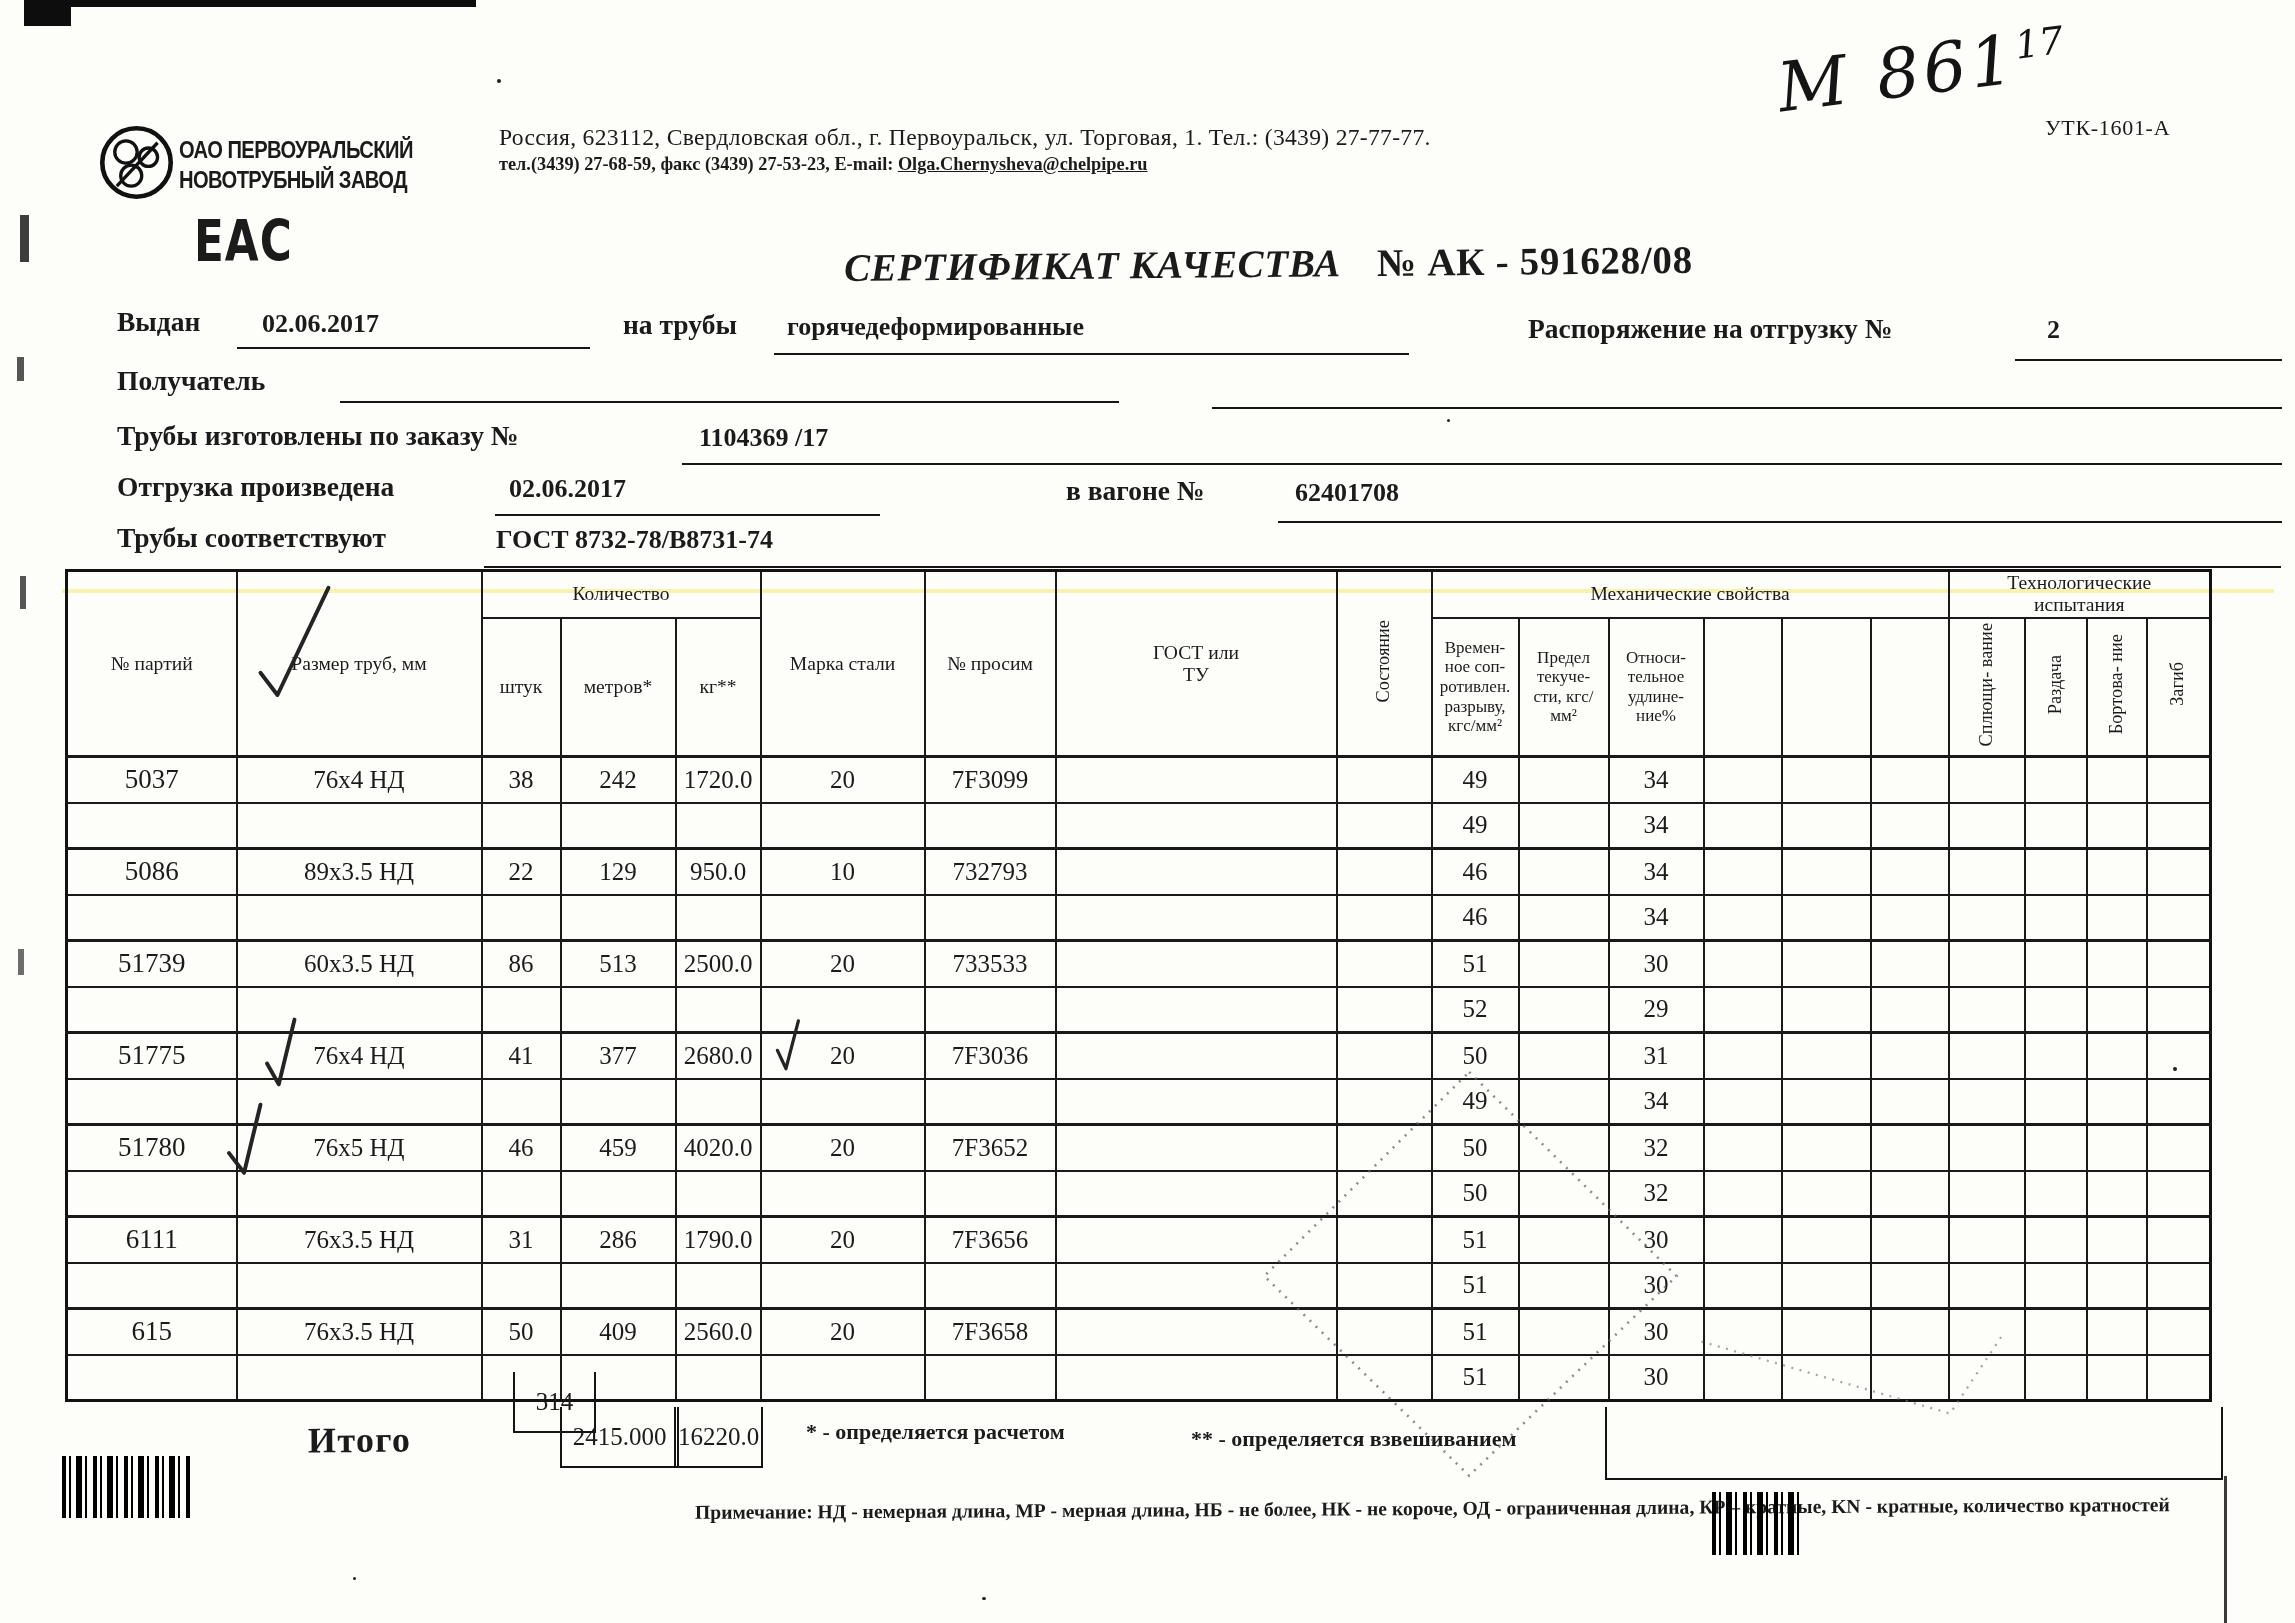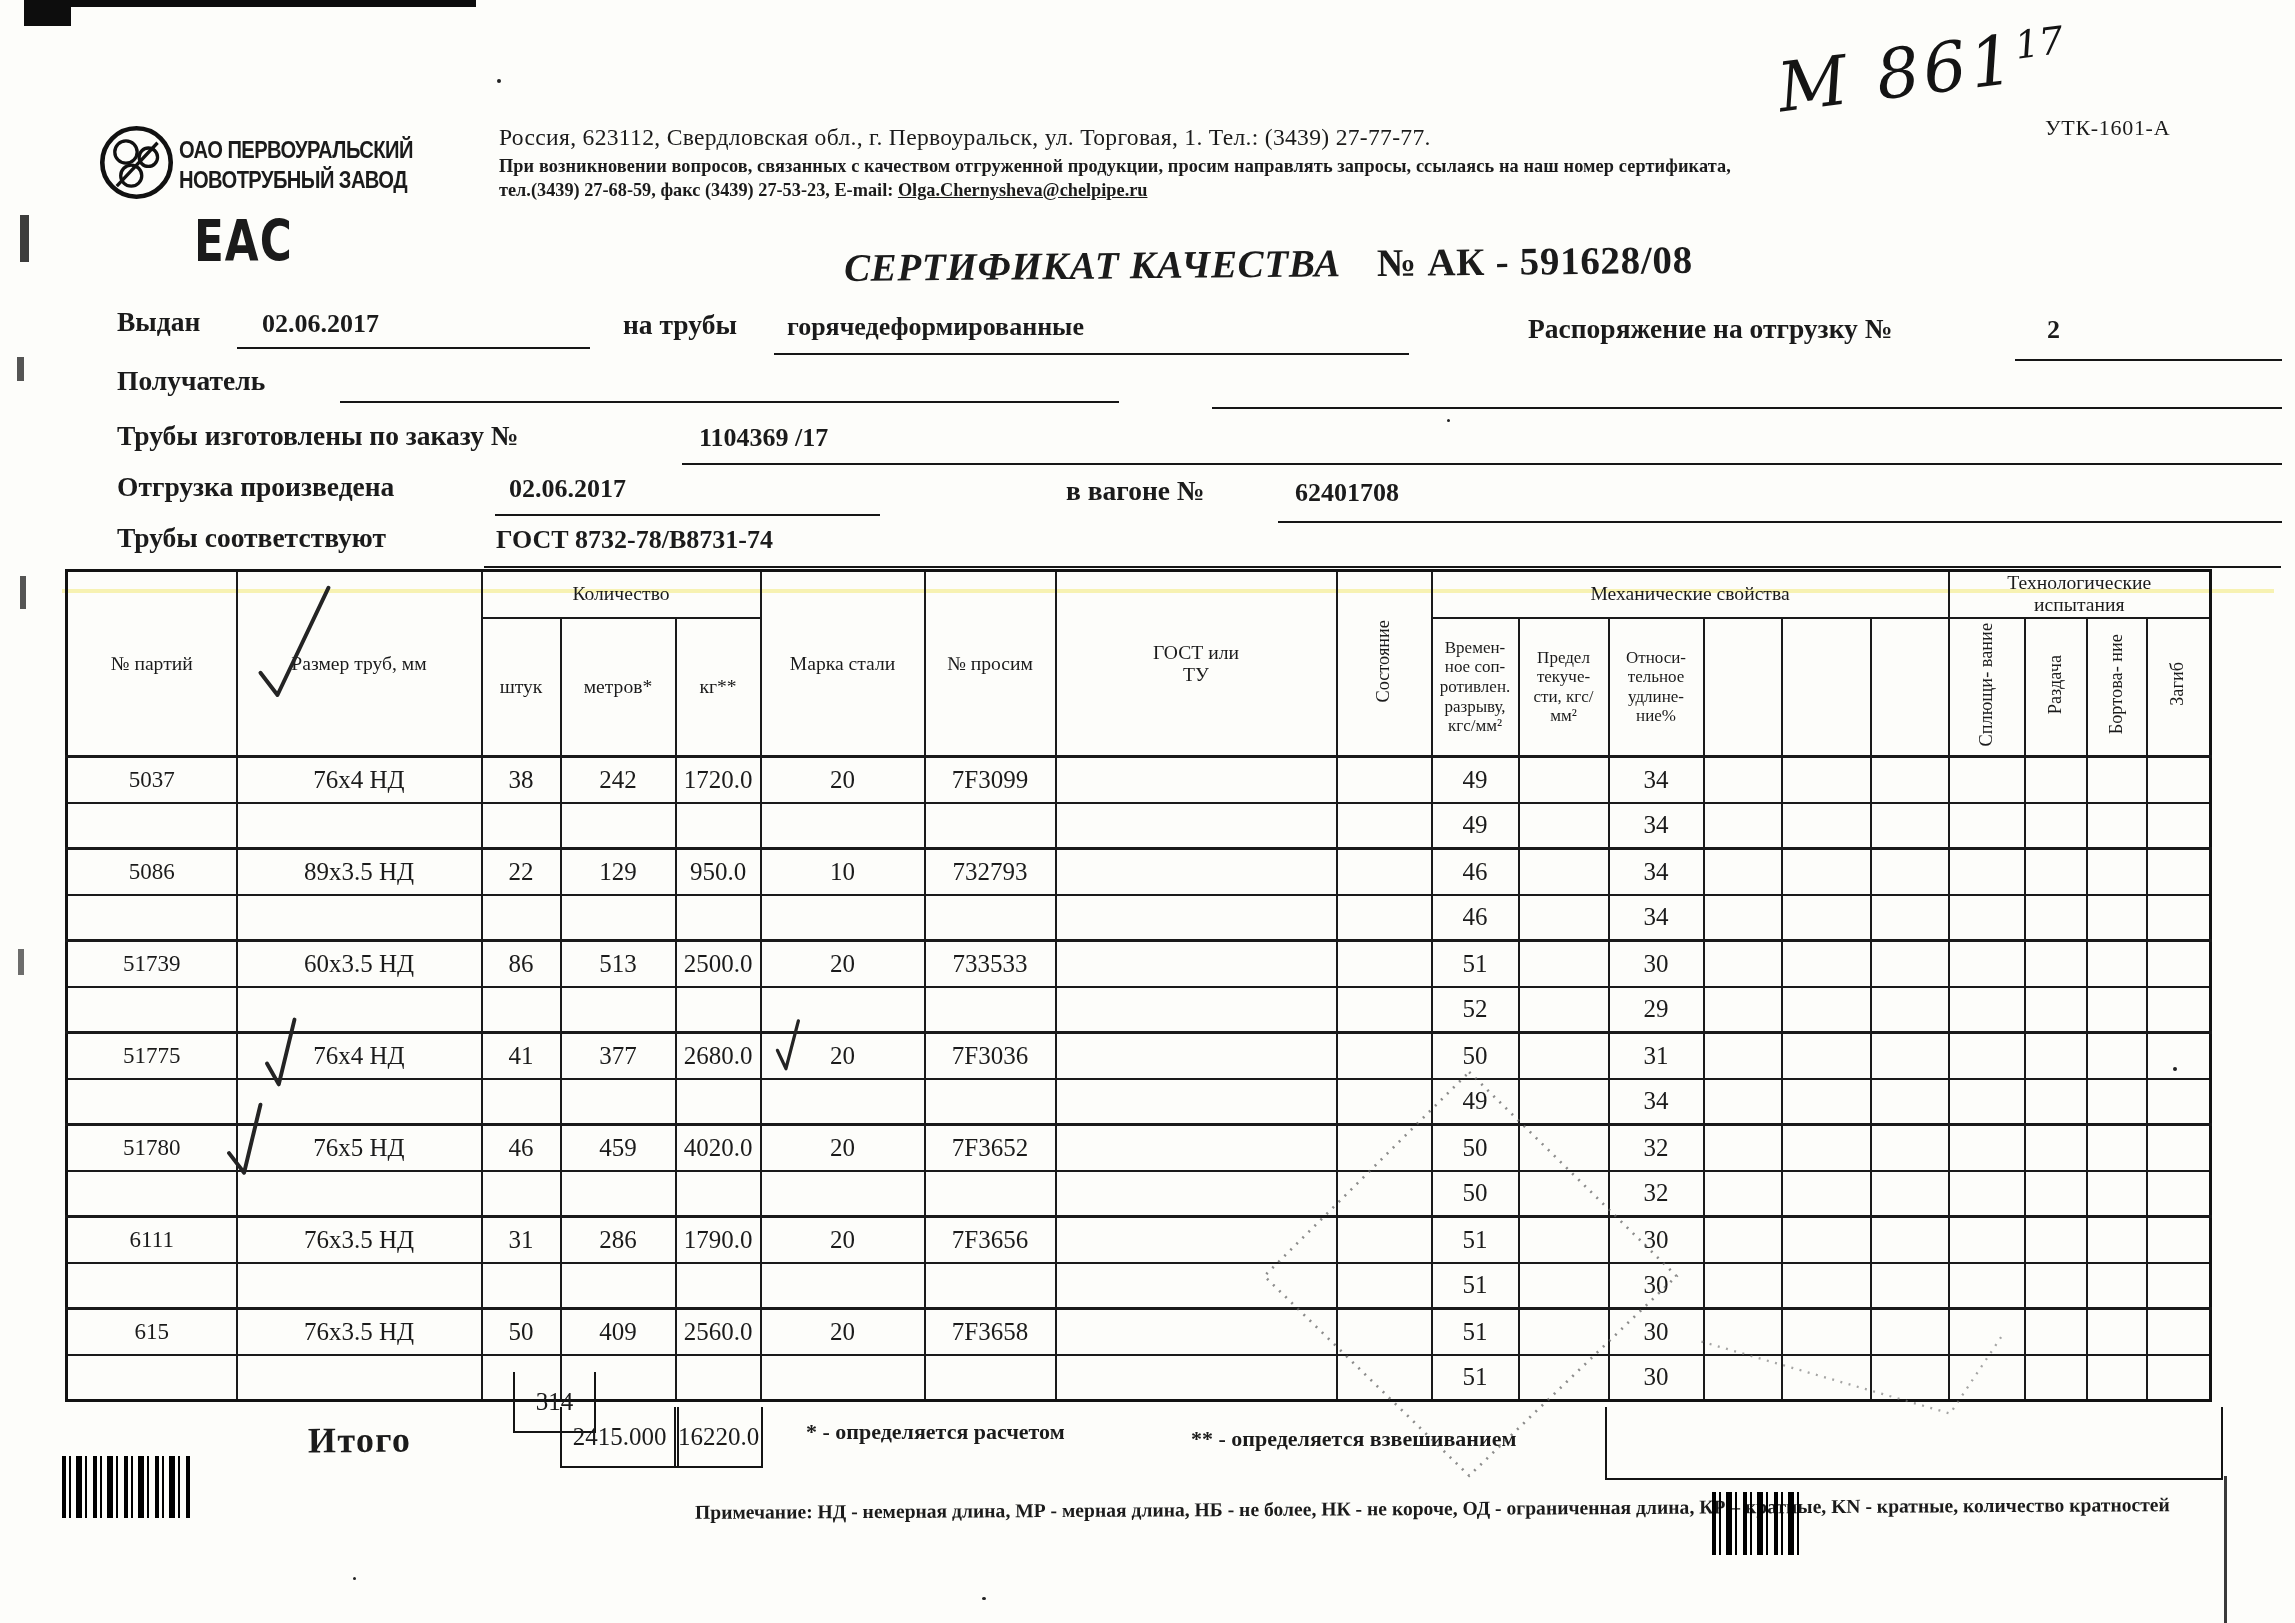--- a/index.html
+++ b/index.html
@@ -67,21 +67,21 @@
   thead tr.sub-row{height:139px;}
   thead th{font-size:19.6px;line-height:22px;}
   thead .small{font-size:17px;line-height:19.6px;}
   thead .narrow{display:inline-block;max-width:85px;}
   thead .narrow2{display:inline-block;max-width:108px;}
   thead .narrow3{display:inline-block;max-width:223px;}
   .vtext{writing-mode:vertical-rl;transform:rotate(180deg);font-size:18.3px;line-height:19.6px;display:inline-block;max-height:131px;}
   tbody tr{height:46px;}
   tbody td{font-size:25px;}
   tbody tr.batch-start td{border-top-width:3.3px;}
-  tbody td:first-child{font-size:23px;}
+  tbody td:first-child{font-size:27px;}
   
   .total-label{position:absolute;font-size:36px;font-weight:bold;letter-spacing:1.3px;}
   .total-cell{
     position:absolute;border:2.6px solid #141414;border-top:none;
     font-size:25px;display:flex;align-items:center;justify-content:center;
   }
   .ext-box{position:absolute;border:2.6px solid #141414;border-top:none;background:transparent;}
   .footnote{position:absolute;font-size:22px;font-weight:bold;white-space:nowrap;}
   .note{position:absolute;font-size:19.6px;font-weight:600;white-space:nowrap;transform:rotate(-.3deg);}
   
@@ -122,21 +122,20 @@
     <line x1="30" y1="96" x2="92" y2="30" stroke="#111" stroke-width="5"></line>
   </svg>
   <div class="logo-text">
     <div>ОАО ПЕРВОУРАЛЬСКИЙ</div>
     <div>НОВОТРУБНЫЙ ЗАВОД</div>
   </div>
   <div class="eac">ЕАС</div>
 
   <div class="addr">
     <div class="l1">Россия, 623112, Свердловская обл., г. Первоуральск, ул. Торговая, 1. Тел.: (3439) 27-77-77.</div>
-    <div class="l2">При возникновении вопросов, связанных с качеством отгруженной продукции, просим направлять запросы, ссылаясь на наш номер сертификата,</div>
     <div class="l3"><span>тел.(3439) 27-68-59, факс (3439) 27-53-23,  E-mail: </span><span class="email">Olga.Chernysheva@chelpipe.ru</span></div>
   </div>
 
   <div class="handwritten"><span>М 861</span><sup>17</sup></div>
   <div class="form-code">УТК-1601-А</div>
 
   <div class="title">
     <span>СЕРТИФИКАТ КАЧЕСТВА</span><span class="num">№  АК - 591628/08</span>
   </div>
 

